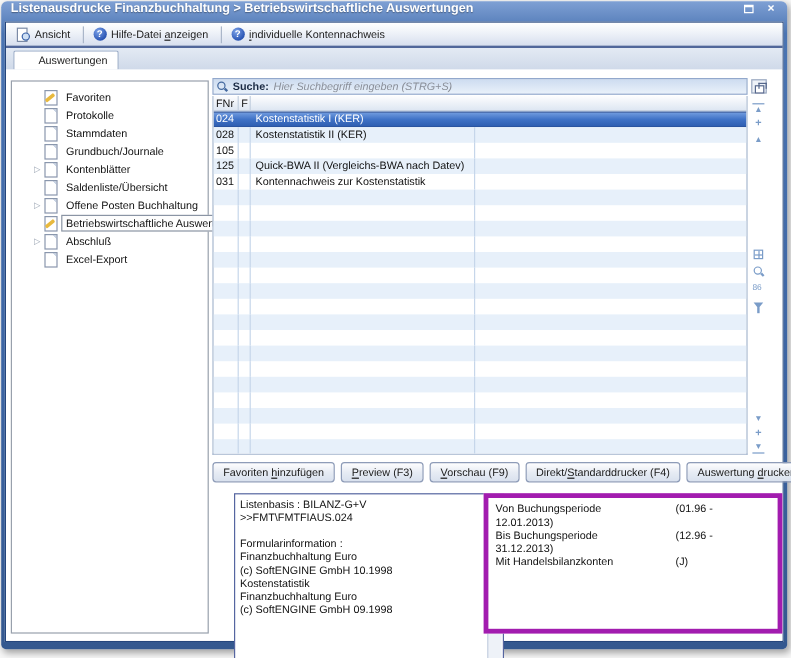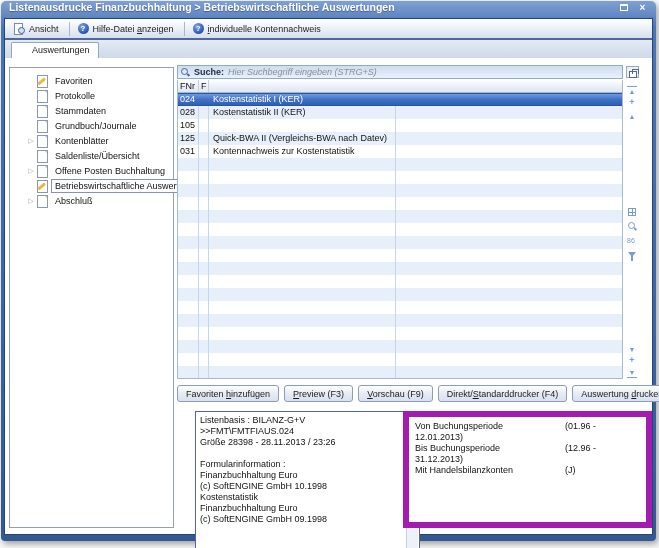--- a/index.html
+++ b/index.html
@@ -112,21 +112,21 @@
   .info-panel { position:absolute; left:172px; top:353px; width:225px; height:151px; border:1px solid #5565a0; background:#fff; padding:3px 16px 20px 4px; overflow:hidden;margin-left:18px; }
   .info-line { height:11px; line-height:11px; white-space:nowrap; }
   .sb { position:absolute; right:1px; top:1px; bottom:1px; width:12px; background:#eef2f8; border-left:1px solid #c5d0e0; }
   .sb-btn { position:absolute; left:0; width:11px; height:11px; background:linear-gradient(#fdfdfe,#dbe3ef); border:1px solid #9cacc8;
     color:#44699f; font-size:6px; line-height:9px; text-align:center; }
   .sb-up { top:0; } .sb-down { bottom:0; }
   .sb-thumb { position:absolute; left:0; top:12px; width:11px; height:30px; background:linear-gradient(90deg,#fdfdfe,#ccd8ea); border:1px solid #8ca0c0; border-radius:2px; }
   .sb-thumb::after { content:""; position:absolute; left:2px; top:12px; width:6px; height:5px;
     background:repeating-linear-gradient(#8ca0c0 0 1px,transparent 1px 2px); }
 
-  .param-panel { position:absolute; left:398px; top:353px; width:249px; height:117px; border:6px solid #a21caf; background:#fff; padding:4px 6px; }
+  .param-panel { position:absolute; left:398px; top:353px; width:249px; height:117px; border:4px solid #a21caf; background:#fff; padding:4px 6px; }
   .pline1 { display:flex; height:11px; line-height:11px; }
   .p-label { width:150px; flex:none; }
   .pline2 { height:11px; line-height:11px; }
   .pline2:empty { display:none; }
 </style>
 </head>
 <body>
 
 <div class="window">
   <div class="titlebar">
@@ -202,20 +202,25 @@
         </div>
         <div class="tree-item lvl1 selected">
           <span class="exp"></span>
           <span class="t-ico page-edit"></span>
           <span class="t-label">Betriebswirtschaftliche Auswertungen</span>
         </div>
         <div class="tree-item lvl1">
           <span class="exp closed">▷</span>
           <span class="t-ico page"></span>
           <span class="t-label">Abschluß</span>
+        </div>
+        <div class="tree-item lvl1">
+          <span class="exp"></span>
+          <span class="t-ico page"></span>
+          <span class="t-label">Excel-Export</span>
         </div>
       </div>
 
       <div class="searchbar">
         <span class="ico-mag"></span>
         <span class="search-label">Suche:</span>
         <input class="search-input" placeholder="Hier Suchbegriff eingeben (STRG+S)" style="">
       </div>
       <div class="winbtn"></div>
 
@@ -286,21 +291,20 @@
         <button class="abtn"><span>Favoriten </span><span class="u">h</span><span>inzufügen</span></button>
         <button class="abtn"><span></span><span class="u">P</span><span>review (F3)</span></button>
         <button class="abtn"><span></span><span class="u">V</span><span>orschau (F9)</span></button>
         <button class="abtn"><span>Direkt/</span><span class="u">S</span><span>tandarddrucker (F4)</span></button>
         <button class="abtn"><span>Auswertung </span><span class="u">d</span><span>rucken</span></button>
       </div>
 
       <div class="info-panel">
         <div class="info-line">Listenbasis : BILANZ-G+V</div>
         <div class="info-line">&gt;&gt;FMT\FMTFIAUS.024</div>
-        <div class="info-line">Größe 28398 - 28.11.2013 / 23:26</div>
         <div class="info-line"></div>
         <div class="info-line">Formularinformation :</div>
         <div class="info-line">Finanzbuchhaltung Euro</div>
         <div class="info-line">(c) SoftENGINE GmbH 10.1998</div>
         <div class="info-line">Kostenstatistik</div>
         <div class="info-line">Finanzbuchhaltung Euro</div>
         <div class="info-line">(c) SoftENGINE GmbH 09.1998</div>
         <div class="sb">
           <span class="sb-btn sb-up">▲</span>
           <span class="sb-thumb"></span>

